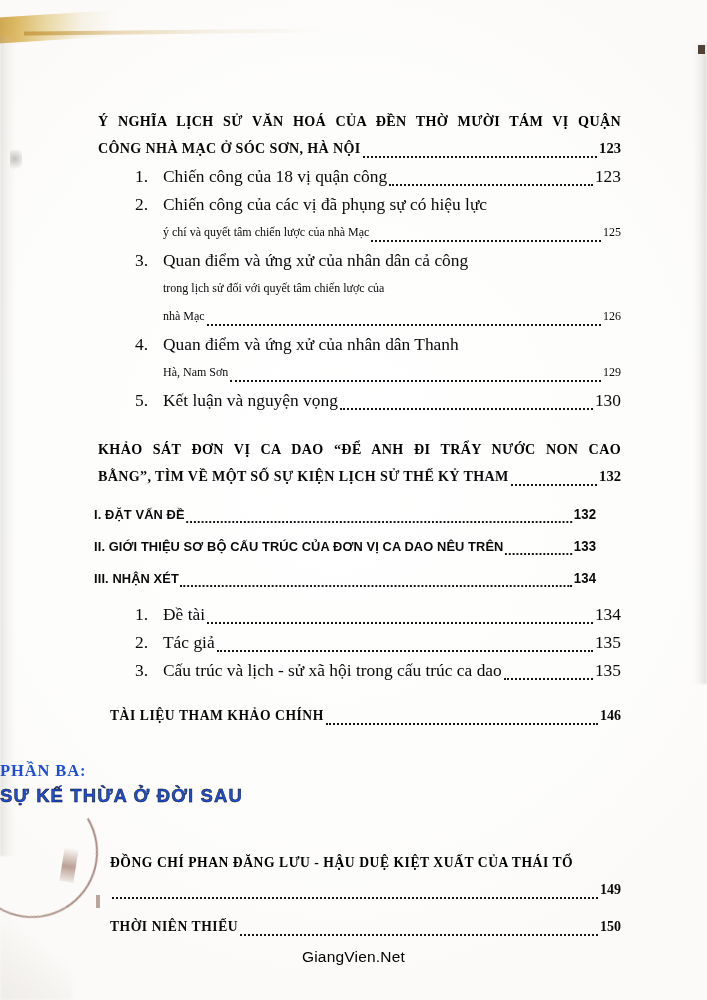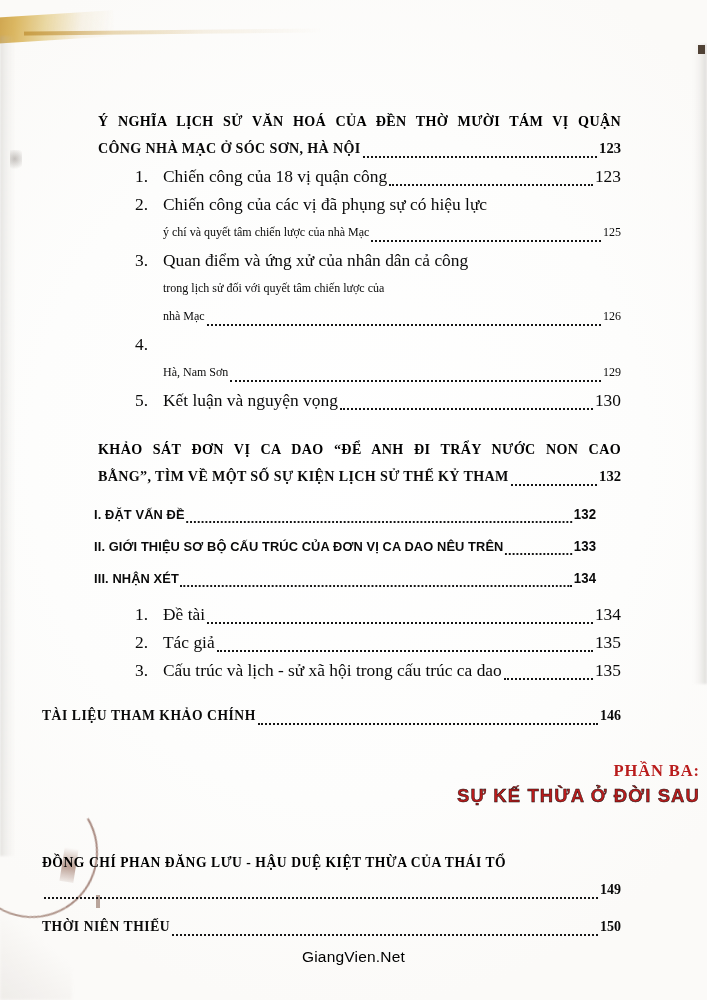--- a/index.html
+++ b/index.html
@@ -216,29 +216,29 @@
   .sect .pg { font-size: 13.8px; }
   .sect .leader { border-bottom-width: 2px; margin-bottom: 3px; }
 
   
   .caps {
     font-family: "Liberation Serif", "DejaVu Serif", serif;
     font-weight: bold;
     font-size: 13.6px;
     letter-spacing: 0.55px;
     line-height: 27px;
-    padding-left: 42px;
+    padding-left: 110px;
     padding-right: 79px;
   }
   .caps .pg { font-size: 14px; letter-spacing: 0; }
 
   
   .part {
-    text-align: right;
-    color: #b91c1c;
+    text-align: left;
+    color: #1d4ed8;
   }
   .part-kicker {
     font-family: "Liberation Serif", "DejaVu Serif", serif;
     font-weight: bold;
     font-size: 16.5px;
     letter-spacing: 0.9px;
     line-height: 24px;
   }
   .part-title {
     font-family: Liberation Sans, sans-serif;
@@ -323,20 +323,21 @@
       <span class="txt">trong lịch sử đối với quyết tâm chiến lược của</span>
     </div>
     <div class="row item-cont">
       <span class="txt">nhà Mạc</span>
       <span class="leader"></span>
       <span class="pg">126</span>
     </div>
 
     <div class="row item">
       <span class="num">4.</span>
+      <span class="txt">Quan điểm và ứng xử của nhân dân Thanh</span>
     </div>
     <div class="row item-cont">
       <span class="txt">Hà, Nam Sơn</span>
       <span class="leader"></span>
       <span class="pg">129</span>
     </div>
 
     <div class="row item">
       <span class="num">5.</span>
       <span class="txt">Kết luận và nguyện vọng</span>
@@ -408,21 +409,21 @@
 
     <div class="part">
       <div class="part-kicker">PHẦN BA:</div>
       <div class="part-title">SỰ KẾ THỪA Ở ĐỜI SAU</div>
     </div>
 
     <div class="spacer-30"></div>
     <div class="spacer-10"></div>
 
     <div class="caps">
-      <div>ĐỒNG CHÍ PHAN ĐĂNG LƯU - HẬU DUỆ KIỆT THỪA CỦA THÁI TỔ</div>
+      <div>ĐỒNG CHÍ PHAN ĐĂNG LƯU - HẬU DUỆ KIỆT XUẤT CỦA THÁI TỔ</div>
       <div class="row">
         <span class="leader"></span>
         <span class="pg">149</span>
       </div>
     </div>
 
     <div class="spacer-10"></div>
 
     <div class="row caps">
       <span>THỜI NIÊN THIẾU</span>

